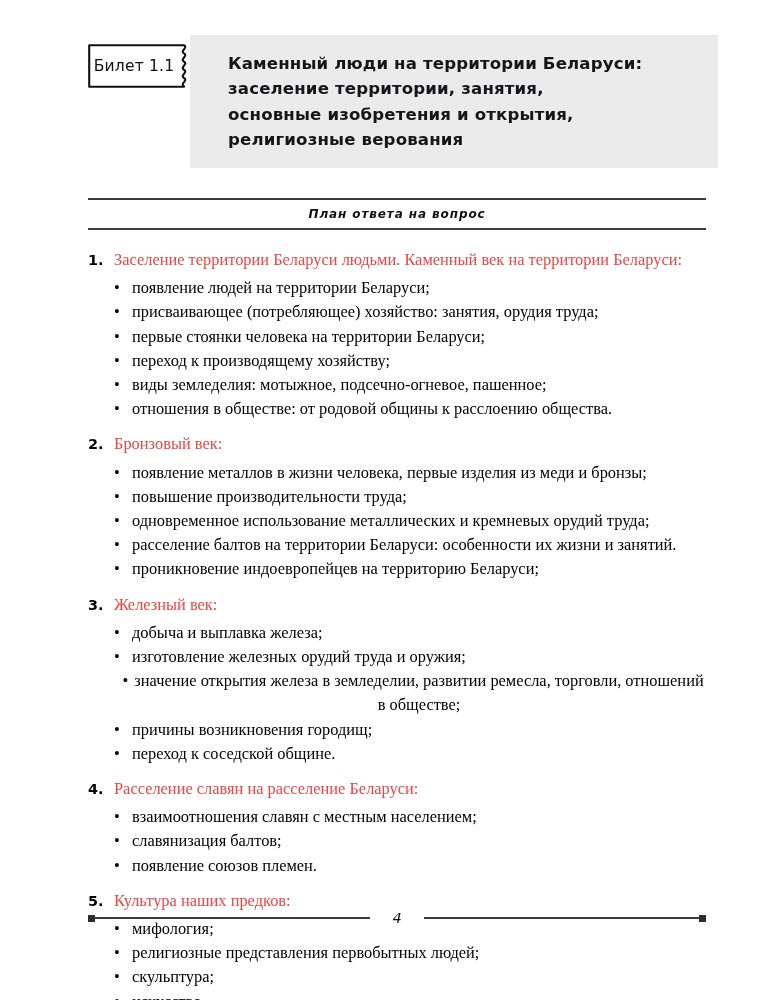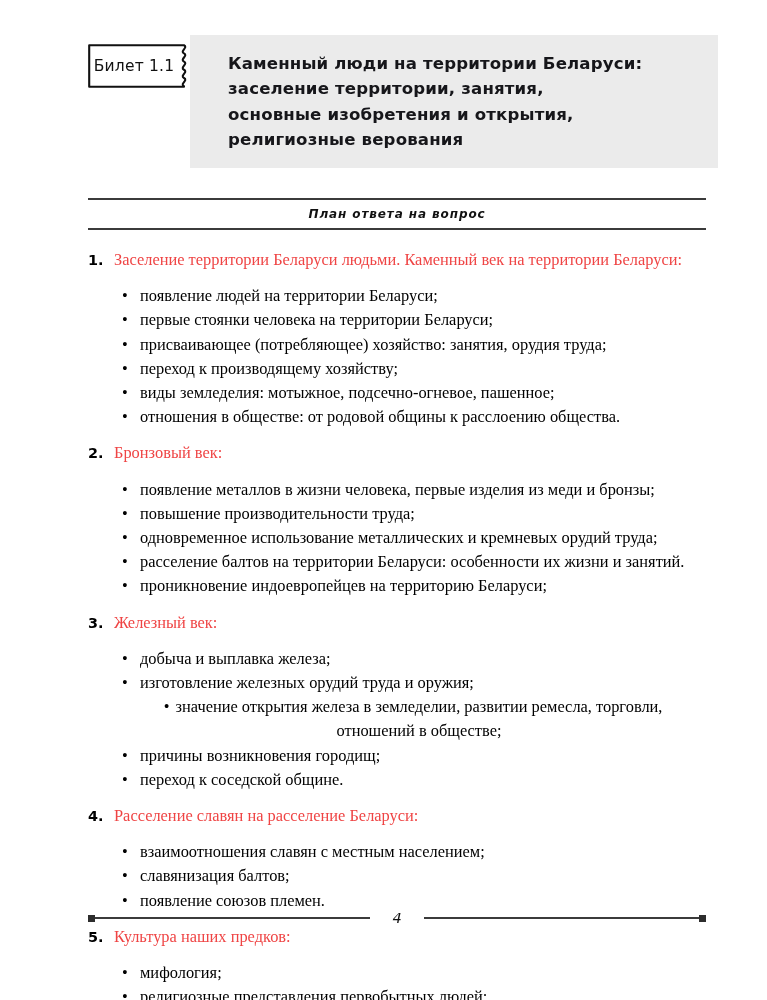--- a/index.html
+++ b/index.html
@@ -142,21 +142,21 @@
   }
   .item-text {
     flex: 1 1 auto;
     font-family: "Liberation Serif", "DejaVu Serif", serif;
     font-size: 16.4px;
     color: #ef4444;
   }
 
   .bullets {
     list-style: none;
-    margin: 12px;
+    margin: 4px;
     padding: 0;
   }
   .bullet {
     font-family: "Liberation Serif", "DejaVu Serif", serif;
     font-size: 16.4px;
     line-height: 24.2px;
     color: #000000;
     padding-left: 40px;
     text-indent: -18px;
     margin: 0;
@@ -251,22 +251,22 @@
 
   <div class="content">
 
     <div class="item">
       <div class="item-head">
         <span class="item-num">1.</span>
         <span class="item-text">Заселение территории Беларуси людьми. Каменный век на территории Беларуси:</span>
       </div>
       <ul class="bullets">
         <li class="bullet"><span class="dot">•</span><span>появление людей на территории Беларуси;</span></li>
+        <li class="bullet"><span class="dot">•</span><span>присваивающее (потребляющее) хозяйство: занятия, орудия труда;</span></li>
         <li class="bullet"><span class="dot">•</span><span>первые стоянки человека на территории Беларуси;</span></li>
-        <li class="bullet"><span class="dot">•</span><span>присваивающее (потребляющее) хозяйство: занятия, орудия труда;</span></li>
         <li class="bullet"><span class="dot">•</span><span>переход к производящему хозяйству;</span></li>
         <li class="bullet"><span class="dot">•</span><span>виды земледелия: мотыжное, подсечно-огневое, пашенное;</span></li>
         <li class="bullet"><span class="dot">•</span><span>отношения в обществе: от родовой общины к расслоению общества.</span></li>
       </ul>
     </div>
 
     <div class="item">
       <div class="item-head">
         <span class="item-num">2.</span>
         <span class="item-text">Бронзовый век:</span>

